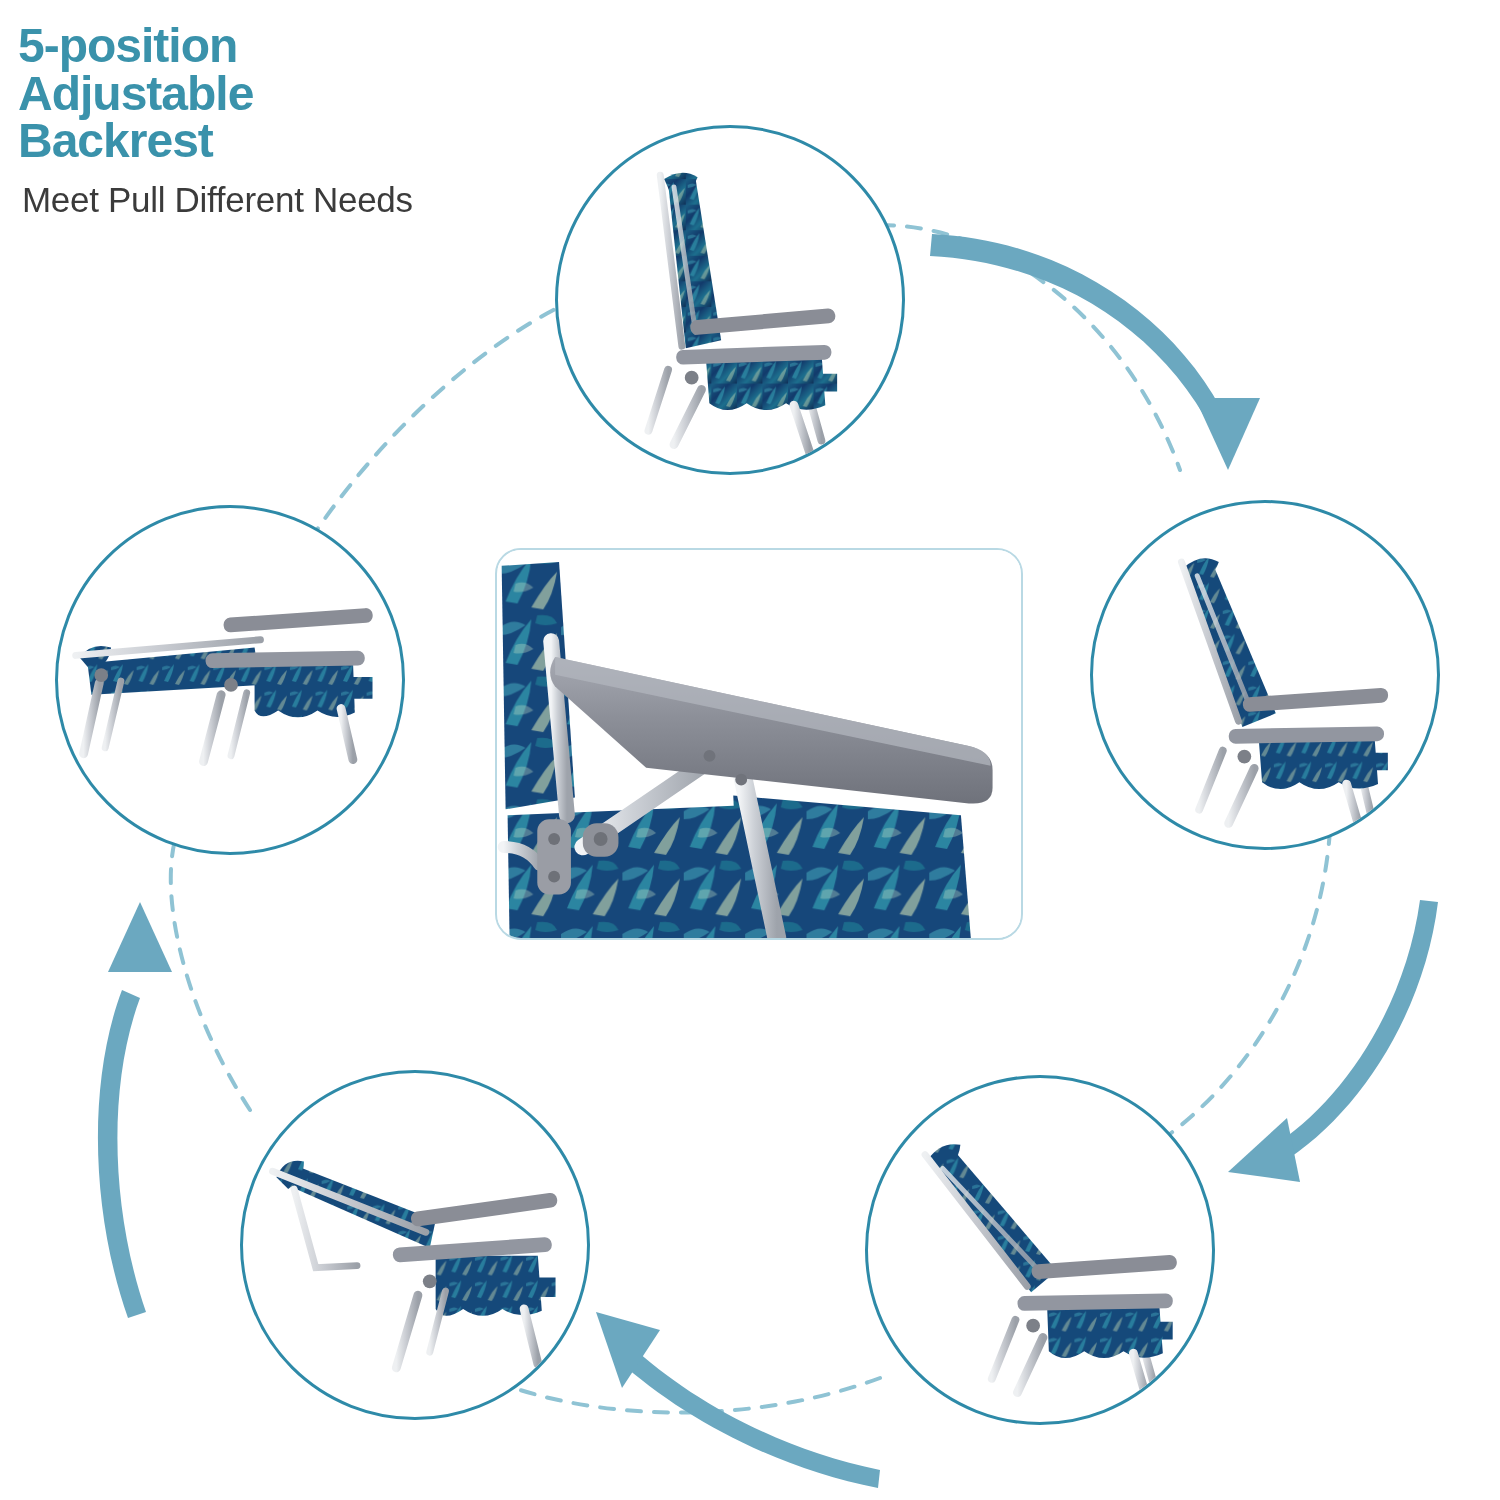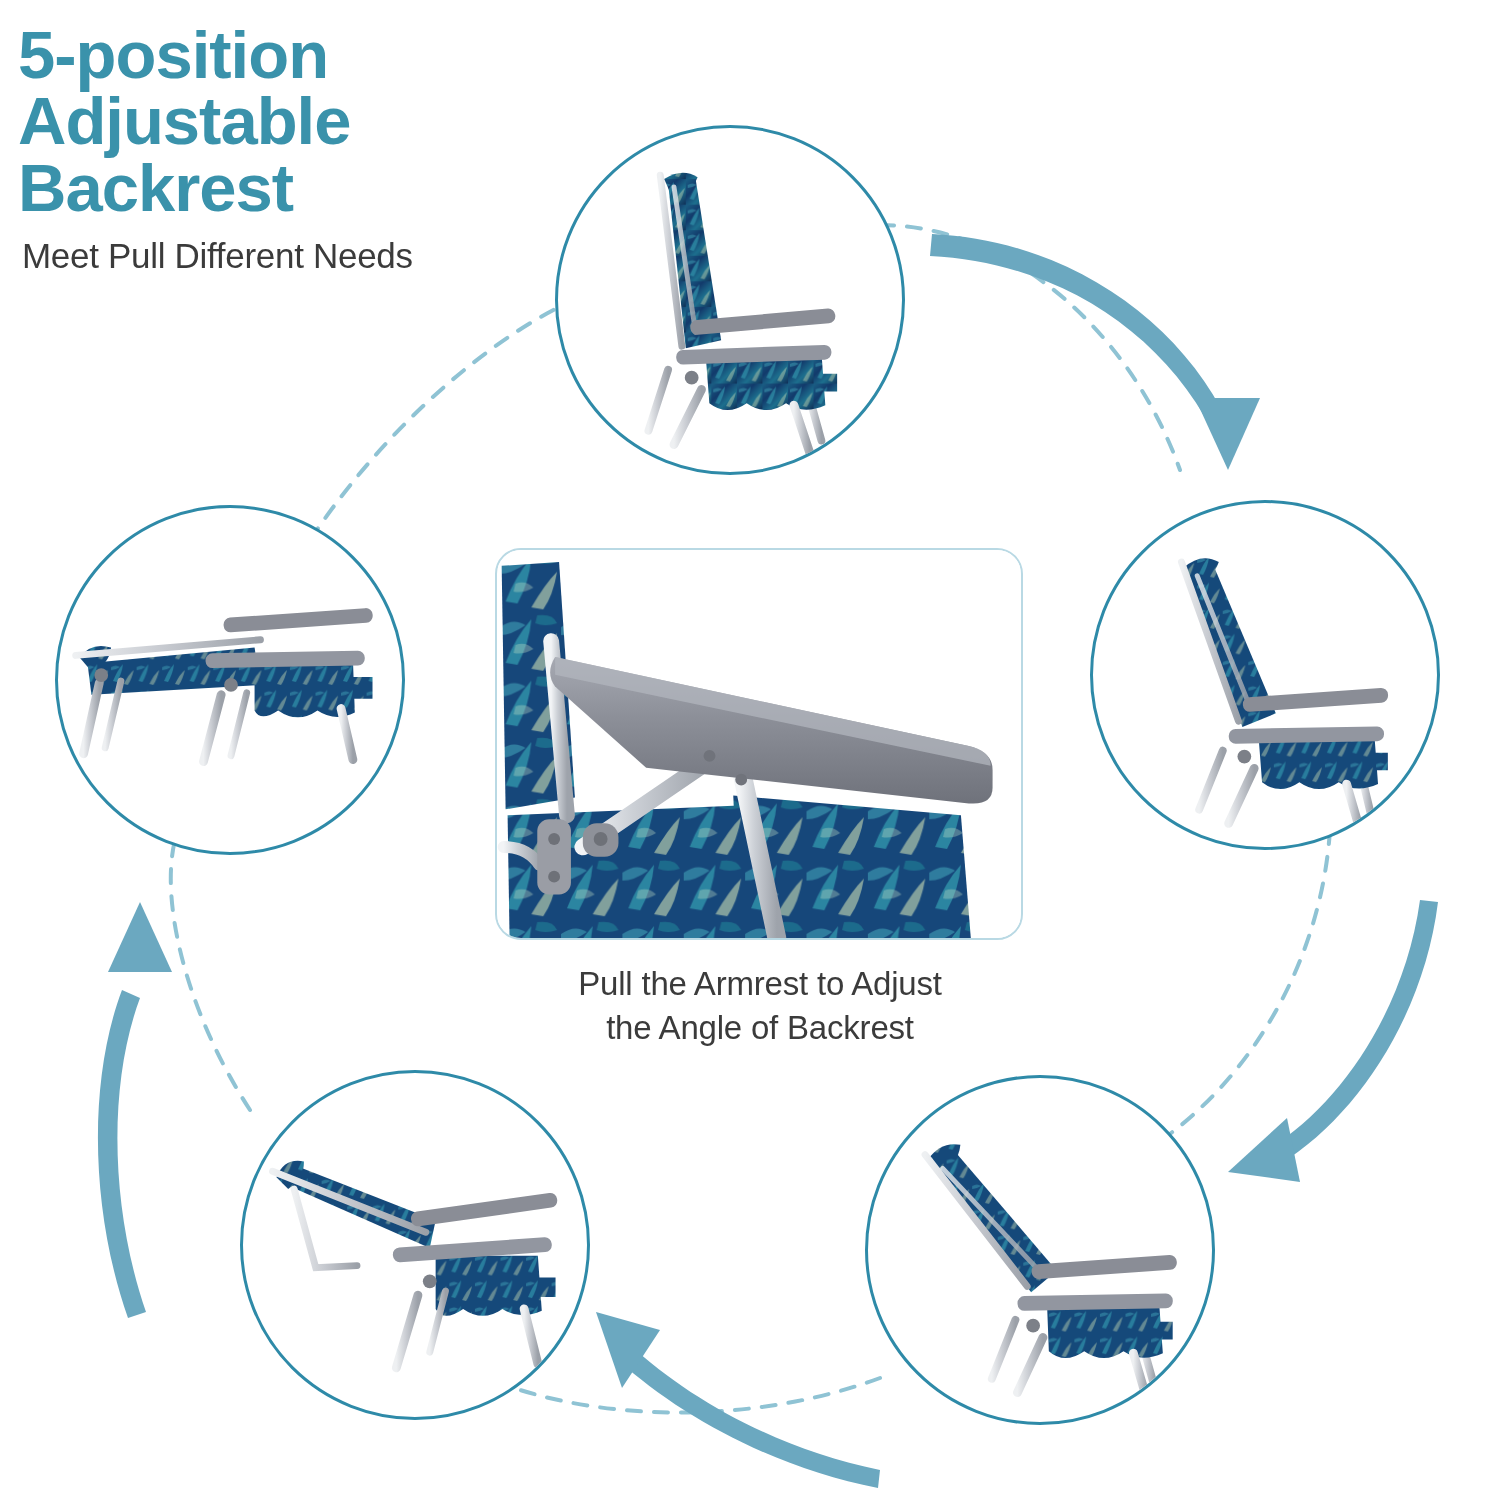--- a/index.html
+++ b/index.html
@@ -20,21 +20,21 @@
   .abs { position: absolute; }
 
   
   #heading-block {
     left: 18px;
     top: 22px;
     width: 560px;
   }
   #page-title {
     color: #3a92ab;
-    font-size: 67px;
+    font-size: 48px;
     font-weight: bold;
     line-height: 0.99;
     letter-spacing: -1px;
     margin: 0;
     white-space: pre-line;
   }
   #page-subtitle {
     color: #3b3b3b;
     font-size: 35px;
     font-weight: normal;
@@ -379,16 +379,14 @@
                L150 220
                L58 138
                Q48 124 58 108 Z" fill="url(#armGrad)"></path>
       <path d="M58 108 L476 198 Q498 203 498 218 L58 126 Z" fill="#b2b5bd" opacity="0.75"></path>
 
       <circle cx="214" cy="208" r="6" fill="#70737b"></circle>
       <circle cx="246" cy="232" r="6" fill="#70737b"></circle>
     </svg>
   </div>
 
-  <div id="center-caption" class="abs">Pull the Armrest to Adjust
-the Angle of Backrest</div>
 
 </div>
 
 </body></html>

